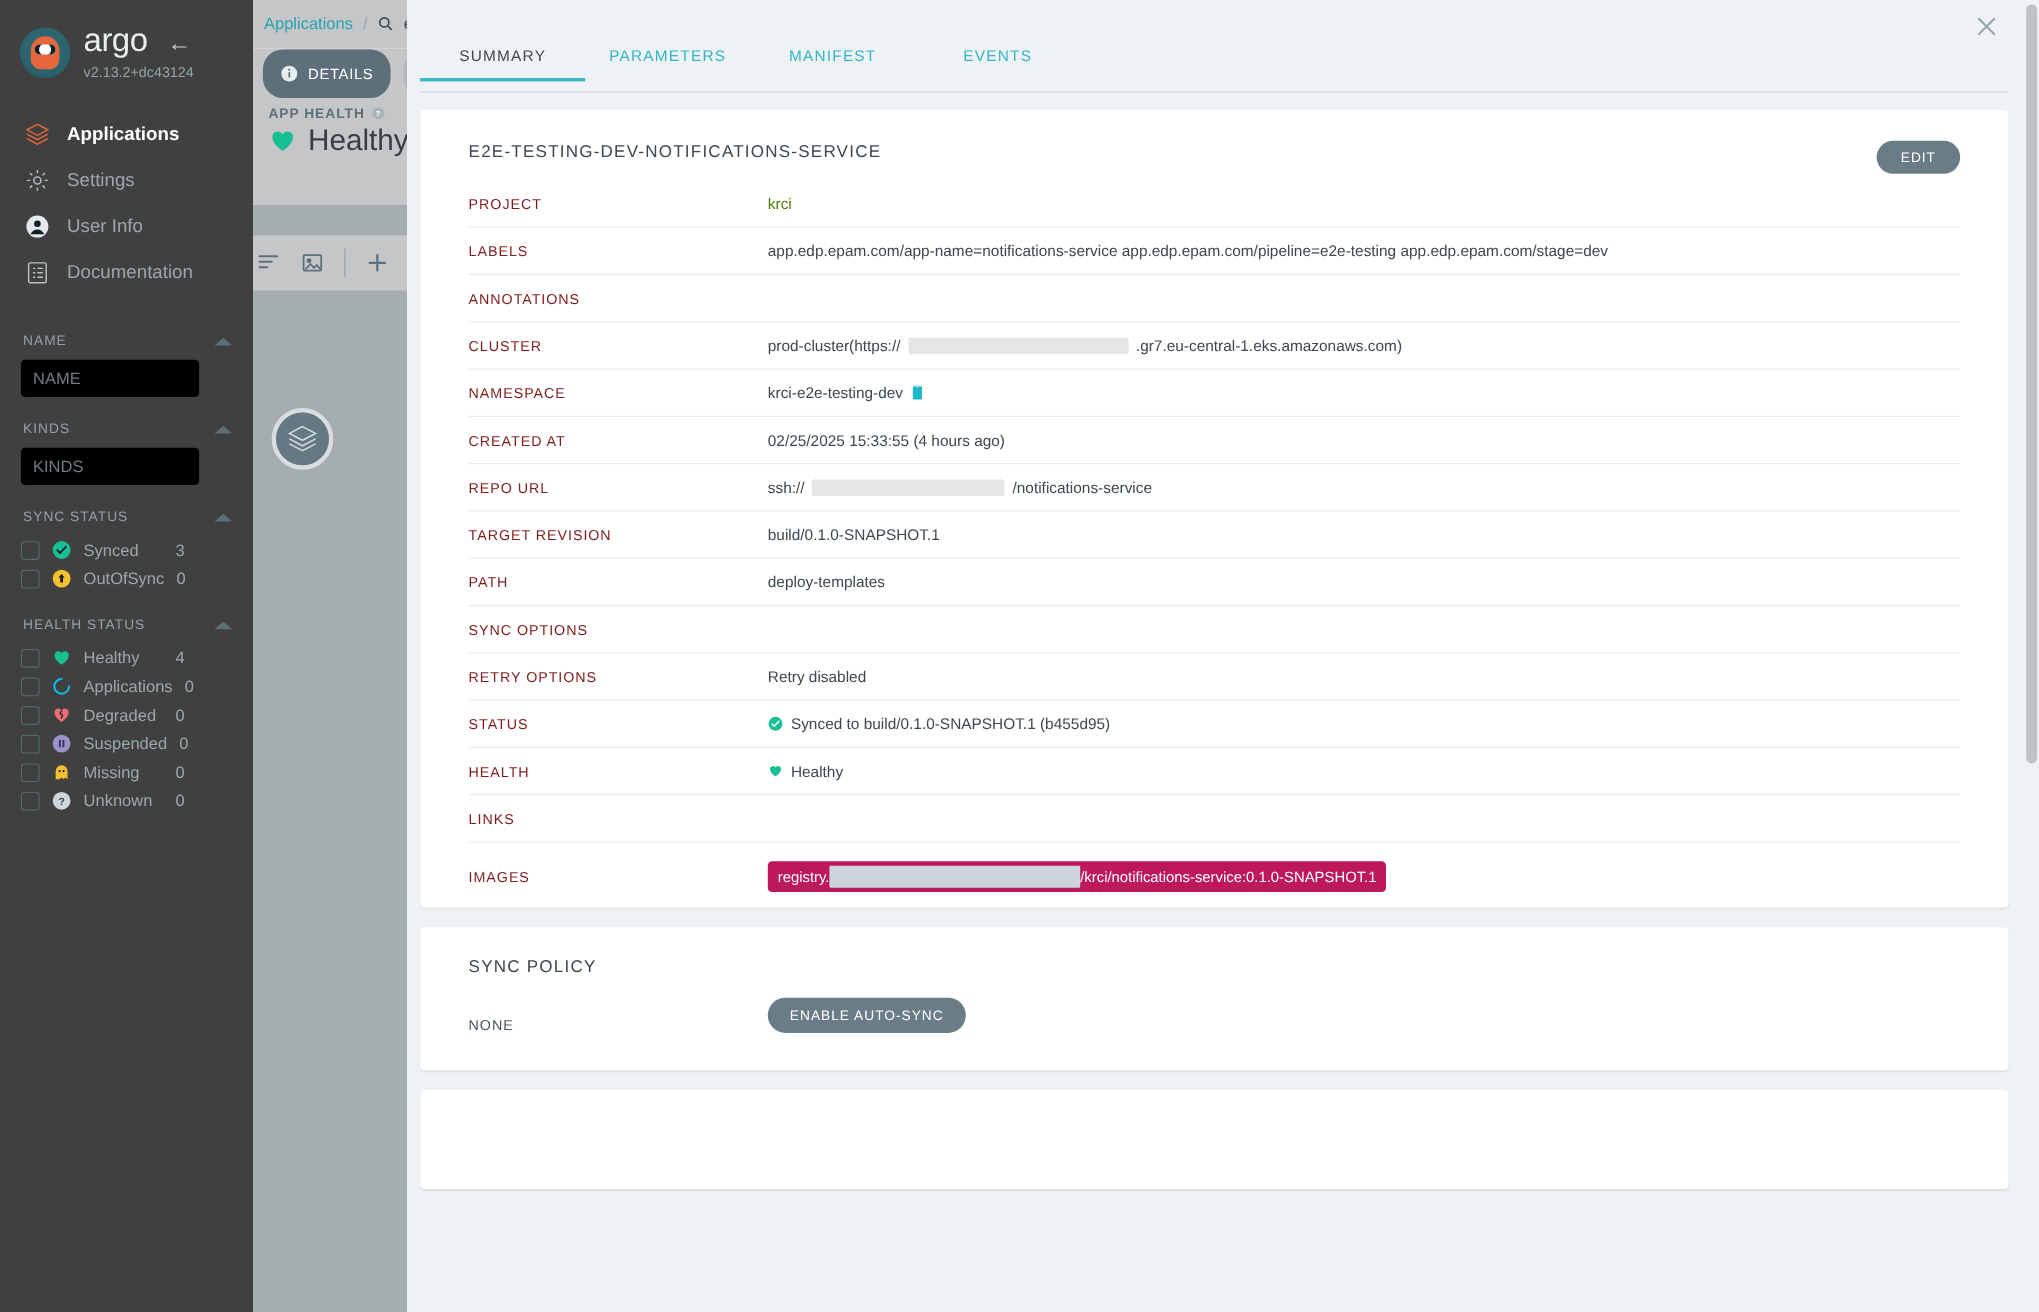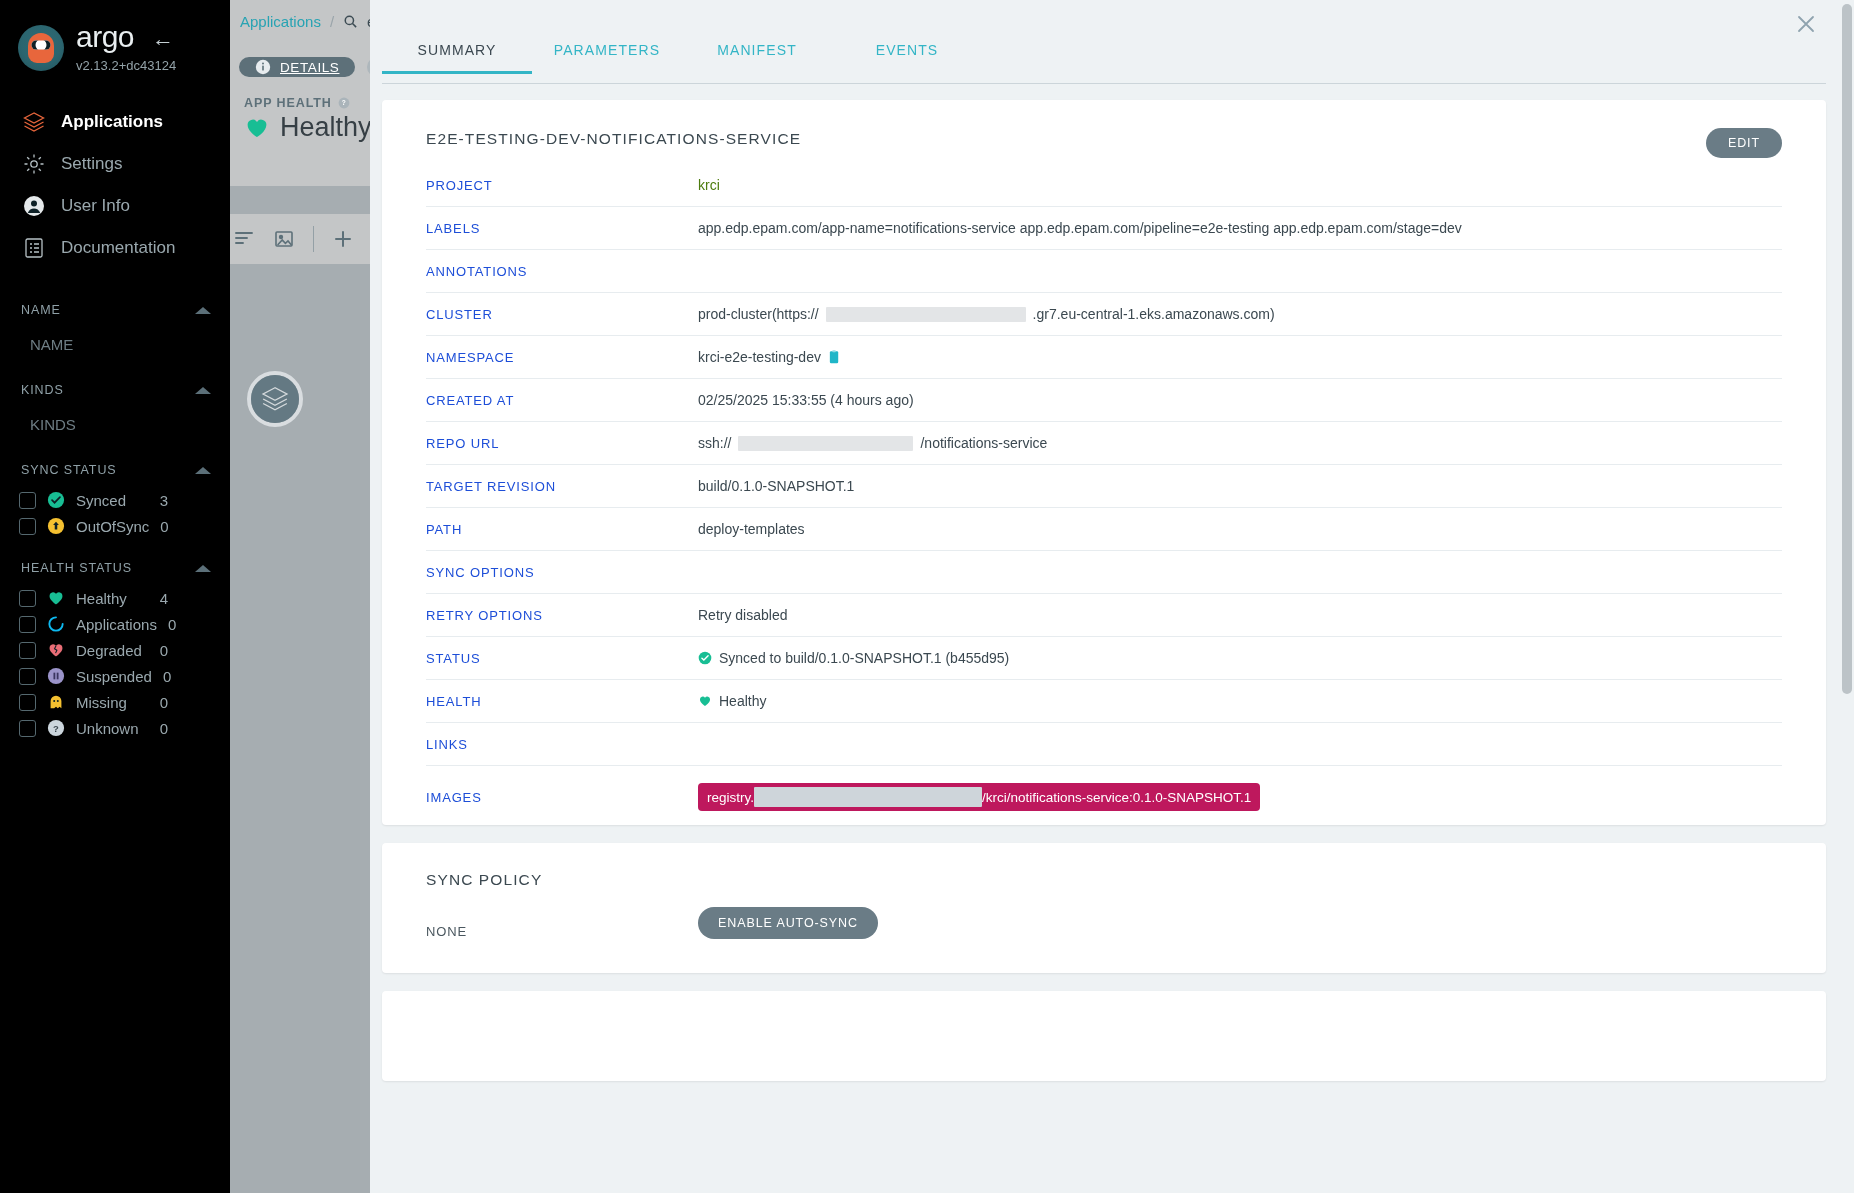--- a/index.html
+++ b/index.html
@@ -8,21 +8,21 @@
     font-family: "Liberation Sans", sans-serif;
     background: #eef2f4;
     overflow: hidden;
   }
   #root { position: relative; width: 1854px; height: 1193px; }
 
   
   .sidebar {
     position: absolute; left: 0; top: 0;
     width: 230px; height: 1193px;
-    background: #000000;
+    background: #404040;
     color: #b7c2c6;
     z-index: 5;
   }
   .logo-row { display: flex; align-items: center; padding: 22px 14px 0 18px; position: relative; }
   .octo {
     width: 46px; height: 46px; border-radius: 50%;
     background: radial-gradient(circle at 50% 42%, #2e6b75 0%, #2b656f 55%, #24545d 100%);
     position: relative; flex: 0 0 auto;
   }
   .octo:before {
@@ -83,23 +83,23 @@
   
   .bgpage { position: absolute; left: 230px; top: 0; right: 0; bottom: 0; background:#fff; }
   .bg-top { position: absolute; left: 0; top: 0; width: 100%; height: 44px; background:#c4c6c7; }
   .crumb { position: absolute; left: 10px; top: 13px; display: flex; align-items: center; gap: 9px;
            font-size: 15px; color: #3c4b53; }
   .crumb a { color: #27a3b3; text-decoration: none; }
   .crumb .sep { color: #9aa4aa; }
   .bg-toolbar { position: absolute; left: 0; top: 44px; width: 100%; height: 46px; background: #c4c6c7;
                 display: flex; align-items: center; gap: 12px; padding-left: 9px; }
   .pill {
-    display: flex; align-items: center; gap: 9px; height: 20px; padding: 0 16px;
+    display: flex; align-items: center; gap: 9px; height: 44px; padding: 0 16px;
     border-radius: 18px; background: #5d7079; color: #fff; font-size: 13.5px;
-    letter-spacing: 0.6px; cursor: pointer; text-decoration: underline;
+    letter-spacing: 0.6px; cursor: pointer;
   }
   .pill.ghost { background: #aeb7bc; padding: 0 12px; }
   .bg-sub { position: absolute; left: 0; top: 90px; width: 100%; height: 96px; background: #c4c6c7; }
   .apphealth-lbl { position: absolute; left: 14px; top: 96px; font-size: 12.5px; letter-spacing: 0.9px;
                    color: #5d7079; font-weight: 700; display:flex; align-items:center; gap:6px; }
   .apphealth-val { position: absolute; left: 14px; top: 112px; display: flex; align-items: center; gap: 10px;
                    font-size: 27px; color: #363f45; }
   .bg-canvas { position: absolute; left: 0; top: 186px; width: 100%; bottom: 0; background: #a6adb1; }
   .canvas-tools {
     position: absolute; left: -13px; top: 28px; height: 50px; background: #c4c6c7;
@@ -148,21 +148,21 @@
     font-size: 12.5px; letter-spacing: 0.9px; cursor: pointer;
     font-family: "Liberation Sans", sans-serif;
   }
   .rows { margin-top: 16px; padding: 0 44px 0 44px; }
   .row {
     display: flex; align-items: center; min-height: 43px;
     border-bottom: 1px solid #e7ecef; font-size: 14px; color: #3b4850;
   }
   .row:last-child { border-bottom: none; }
   .row-k {
-    width: 272px; flex: 0 0 272px; font-size: 13px; letter-spacing: 0.85px; color: #1d4ed8;
+    width: 272px; flex: 0 0 272px; font-size: 13px; letter-spacing: 0.85px; color: #7f1d1d;
   }
   .row-v { flex: 1 1 auto; color: #3b4850; display: flex; align-items: center; gap: 7px; }
   .row-v a { color: #4d7c0f; text-decoration: none; }
   .redact { display: inline-block; height: 15px; background: #e3e5e7; border-radius: 1px; vertical-align: -2px; }
   .img-chip {
     display: inline-flex; align-items: center; background: #be185d; color: #fff;
     border-radius: 4px; padding: 4px 9px; font-size: 13.5px;
   }
   .img-chip .redact { background: #ced5da; height: 20px; }
   .sp-title { font-size: 15.5px; letter-spacing: 1.1px; color: #3b4850; padding: 28px 0 0 44px; }

